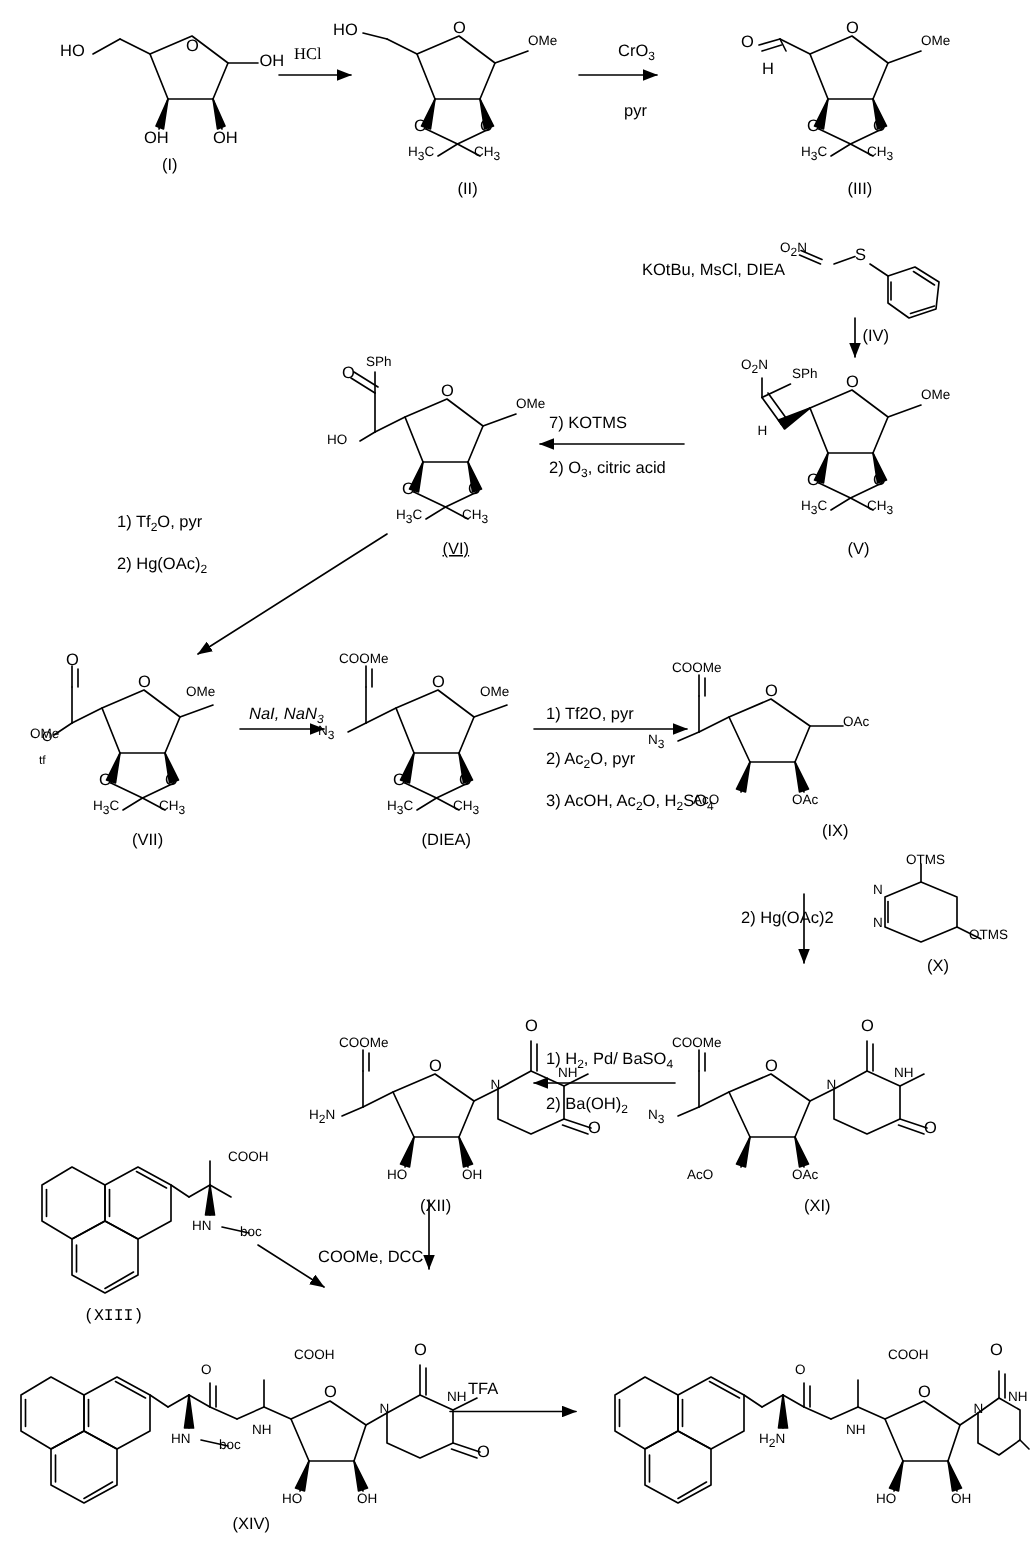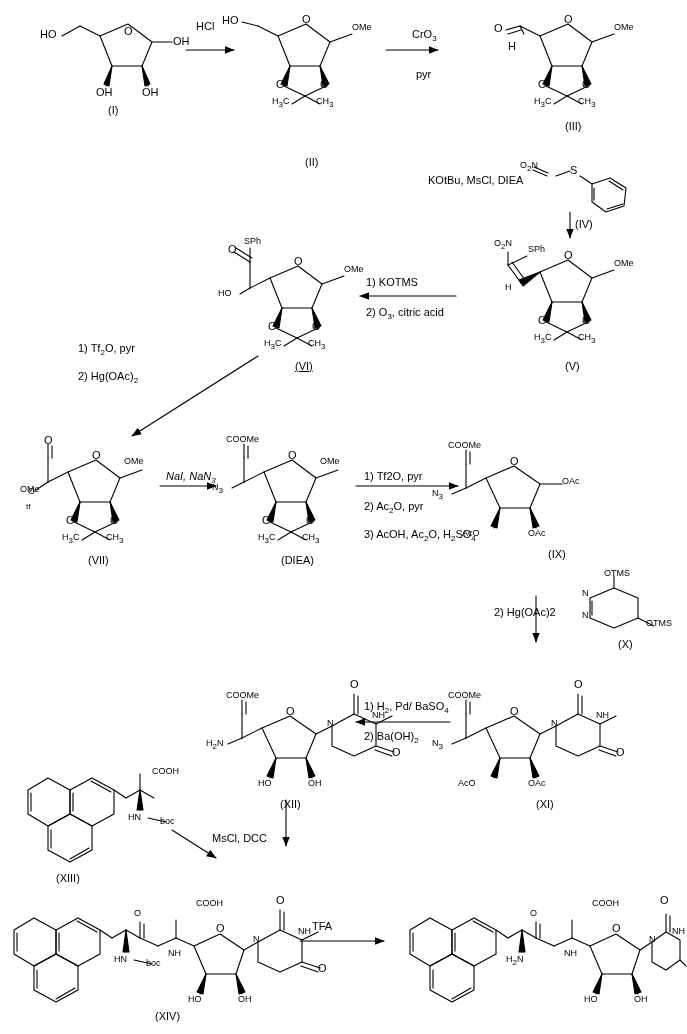--- a/index.html
+++ b/index.html
@@ -337,30 +337,30 @@
   </g>
 </svg>
 
 <span class="lbl" style="left:40px;top:28px;">HO</span>
 <span class="lbl" style="left:173px;top:35px;">OH</span>
 <span class="lbl" style="left:96px;top:86px;">OH</span>
 <span class="lbl" style="left:142px;top:86px;">OH</span>
 <span class="lbl" style="left:124px;top:25px;">O</span>
 <span class="roman" style="left:108px;top:104px;">(I)</span>
 
-<span class="reag" style="left:196px;top:20px;">HCl</span>
+<span class="reag" style="left:196px;top:30px;font-family:Liberation Serif, serif;">HCl</span>
 
 <span class="lbl" style="left:222px;top:14px;">HO</span>
 <span class="lbl" style="left:302px;top:13px;">O</span>
 <span class="lbl small" style="left:352px;top:22px;">OMe</span>
 <span class="lbl" style="left:276px;top:78px;">O</span>
 <span class="lbl" style="left:320px;top:78px;">O</span>
 <span class="lbl small" style="left:272px;top:96px;">H<span class="subn">3</span>C</span>
 <span class="lbl small" style="left:316px;top:96px;">CH<span class="subn">3</span></span>
-<span class="roman" style="left:305px;top:120px;margin-top:36px;">(II)</span>
+<span class="roman" style="left:305px;top:120px;">(II)</span>
 
 <span class="reag" style="left:412px;top:28px;">CrO<span class="subn">3</span></span>
 <span class="reag" style="left:416px;top:68px;">pyr</span>
 
 <span class="lbl" style="left:494px;top:22px;">O</span>
 <span class="lbl" style="left:508px;top:40px;">H</span>
 <span class="lbl" style="left:564px;top:13px;">O</span>
 <span class="lbl small" style="left:614px;top:22px;">OMe</span>
 <span class="lbl" style="left:538px;top:78px;">O</span>
 <span class="lbl" style="left:582px;top:78px;">O</span>
@@ -377,21 +377,21 @@
 <span class="lbl small" style="left:528px;top:244px;">SPh</span>
 <span class="lbl small" style="left:505px;top:282px;">H</span>
 <span class="lbl" style="left:564px;top:249px;">O</span>
 <span class="lbl small" style="left:614px;top:258px;">OMe</span>
 <span class="lbl" style="left:538px;top:314px;">O</span>
 <span class="lbl" style="left:582px;top:314px;">O</span>
 <span class="lbl small" style="left:534px;top:332px;">H<span class="subn">3</span>C</span>
 <span class="lbl small" style="left:578px;top:332px;">CH<span class="subn">3</span></span>
 <span class="roman" style="left:565px;top:360px;">(V)</span>
 
-<span class="reag" style="left:366px;top:276px;">1) KOTMS</span>
+<span class="reag" style="left:366px;top:276px;">7) KOTMS</span>
 <span class="reag" style="left:366px;top:306px;">2) O<span class="subn">3</span>, citric acid</span>
 
 <span class="lbl" style="left:228px;top:243px;">O</span>
 <span class="lbl small" style="left:244px;top:236px;">SPh</span>
 <span class="lbl small" style="left:218px;top:288px;">HO</span>
 <span class="lbl" style="left:294px;top:255px;">O</span>
 <span class="lbl small" style="left:344px;top:264px;">OMe</span>
 <span class="lbl" style="left:268px;top:320px;">O</span>
 <span class="lbl" style="left:312px;top:320px;">O</span>
 <span class="lbl small" style="left:264px;top:338px;">H<span class="subn">3</span>C</span>
@@ -465,23 +465,23 @@
 <span class="lbl small" style="left:372px;top:710px;">NH</span>
 <span class="lbl" style="left:350px;top:678px;">O</span>
 <span class="lbl" style="left:392px;top:746px;">O</span>
 <span class="lbl small" style="left:258px;top:778px;">HO</span>
 <span class="lbl small" style="left:308px;top:778px;">OH</span>
 <span class="roman" style="left:280px;top:798px;">(XII)</span>
 
 <span class="lbl small" style="left:152px;top:766px;">COOH</span>
 <span class="lbl small" style="left:128px;top:812px;">HN</span>
 <span class="lbl small" style="left:160px;top:816px;">boc</span>
-<span class="roman" style="left:56px;top:872px;">(XIII)</span>
-
-<span class="reag" style="left:212px;top:832px;">MsCl, DCC</span>
+<span class="roman" style="left:56px;top:872px;font-family:Liberation Mono, monospace;">(XIII)</span>
+
+<span class="reag" style="left:212px;top:832px;">COOMe, DCC</span>
 
 <span class="lbl small" style="left:134px;top:908px;">O</span>
 <span class="lbl small" style="left:114px;top:954px;">HN</span>
 <span class="lbl small" style="left:146px;top:958px;">boc</span>
 <span class="lbl small" style="left:168px;top:948px;">NH</span>
 <span class="lbl small" style="left:196px;top:898px;">COOH</span>
 <span class="lbl" style="left:216px;top:922px;">O</span>
 <span class="lbl small" style="left:253px;top:934px;">N</span>
 <span class="lbl small" style="left:298px;top:926px;">NH</span>
 <span class="lbl" style="left:276px;top:894px;">O</span>

